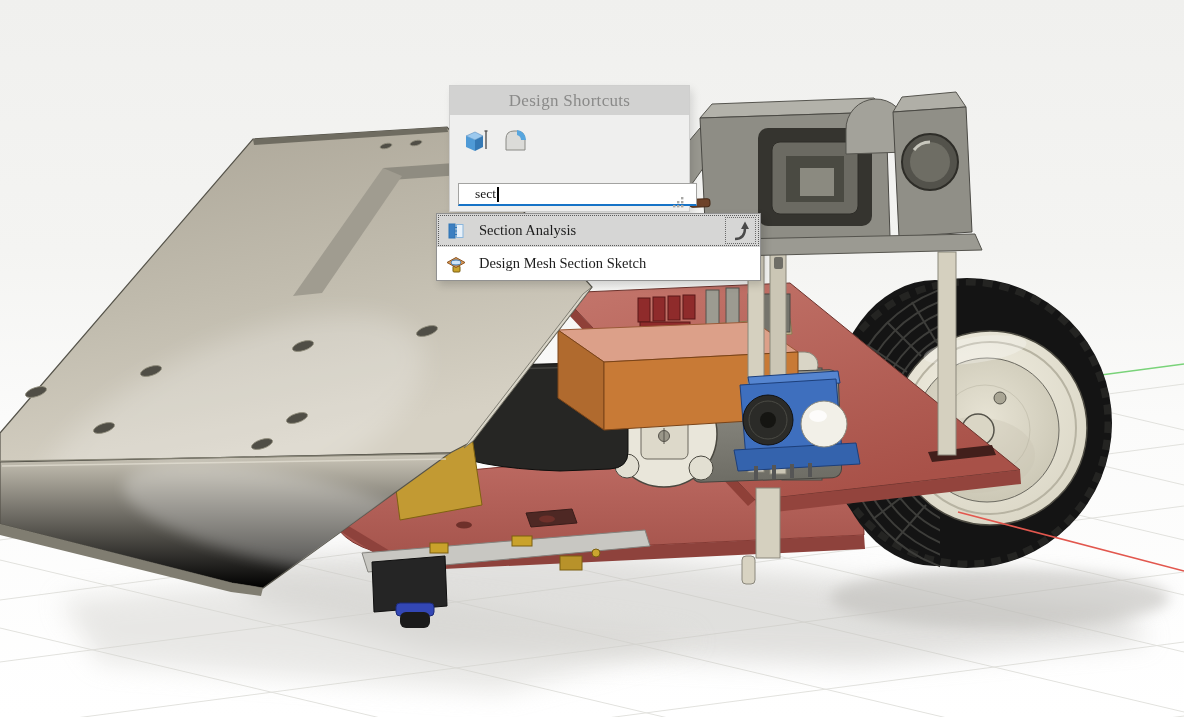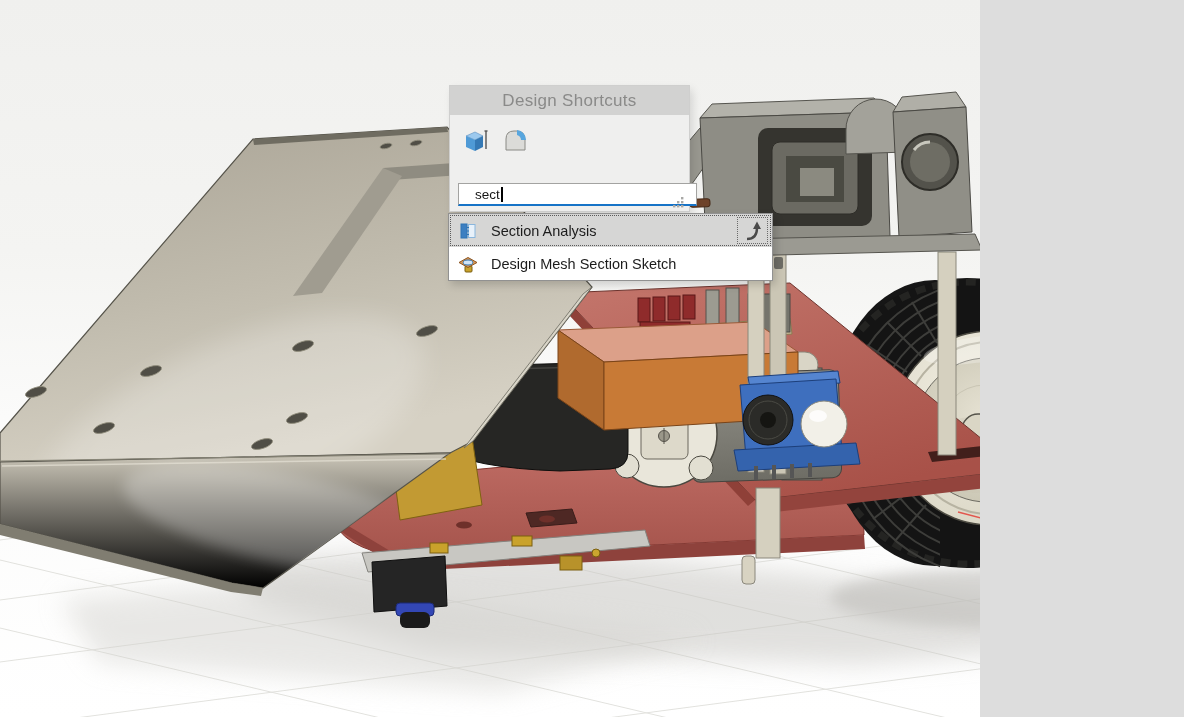--- a/index.html
+++ b/index.html
@@ -1,38 +1,38 @@
 <!DOCTYPE html>
 <html style="--accent-blue: #1673c7; --header-bg: #d2d2d1; --header-text: #8a8a89; --dialog-bg: #efefee; --selection-bg: #d6d6d5; --panel-border: #919191; --axis-green: #6ccf6c; --axis-red: #e2574e; --chassis-red: #b5625b; --scoop-beige: #c2bdaf; --tire-black: #161616; --rim-cream: #e8e5d8; --sensor-blue: #3e6fbe; --box-orange: #c87a36; --gold: #c9a22b;"><head>
 <meta charset="utf-8">
 <style>
   html,body{margin:0;padding:0;background:#ddd;}
-  .stage{position:relative;width:980px;height:717px;overflow:hidden;
+  .stage{position:relative;width:1184px;height:717px;overflow:hidden;
     background:linear-gradient(180deg,#f0f0ee 0%,#f4f4f2 35%,#fbfbfa 58%,#ffffff 100%);
-    font-family:Liberation Sans, sans-serif;}
+    font-family:Liberation Serif, serif;}
   .scene{position:absolute;left:0;top:0;}
 
   
   .dlg{position:absolute;left:450px;top:86px;width:239px;height:125px;
     background:var(--dialog-bg,#efefee);
     box-shadow:0 0 0 1px #cfcfce, 3px 4px 9px rgba(0,0,0,.14);}
   .dlg-head{height:29px;background:var(--header-bg,#d2d2d1);
     color:var(--header-text,#8a8a89);font-size:17px;line-height:29px;
     text-align:center;font-weight:400;letter-spacing:.3px;}
   .sc-row{position:absolute;left:12px;top:41px;display:flex;gap:13px;}
   .sc{width:27px;height:27px;border:none;background:transparent;padding:0;cursor:pointer;}
   .search{position:absolute;left:8px;top:97px;width:205px;height:20px;background:#fff;
     border:1px solid #a3a3a1;border-bottom:2px solid var(--accent-blue,#1673c7);
     display:flex;align-items:center;padding:0 16px;}
   .sv{font-size:13.5px;color:#161616;}
   .caret{width:2px;height:15px;background:#000;margin-left:1px;}
   .grip{position:absolute;right:5px;bottom:3px;}
 
   
-  .sug{position:absolute;left:448px;top:213px;width:323px;background:#fff;
+  .sug{position:absolute;left:436px;top:213px;width:323px;background:#fff;
     border:1px solid var(--panel-border,#919191);
     box-shadow:3px 4px 8px rgba(0,0,0,.16);}
   .sug-item{position:relative;height:33px;display:flex;align-items:center;
     padding-left:8px;cursor:pointer;}
   .sug-item.selected{background:var(--selection-bg,#d6d6d5);
     outline:1px dotted #5a5a5a;outline-offset:-2px;}
   .si{width:22px;height:22px;margin-right:12px;flex:0 0 auto;}
   .sl{font-size:14.5px;color:#1c1c1c;white-space:nowrap;}
   .run{position:absolute;right:4px;top:3px;width:31px;height:27px;
     border:1px dotted #6a6a6a;background:transparent;padding:0;cursor:pointer;

